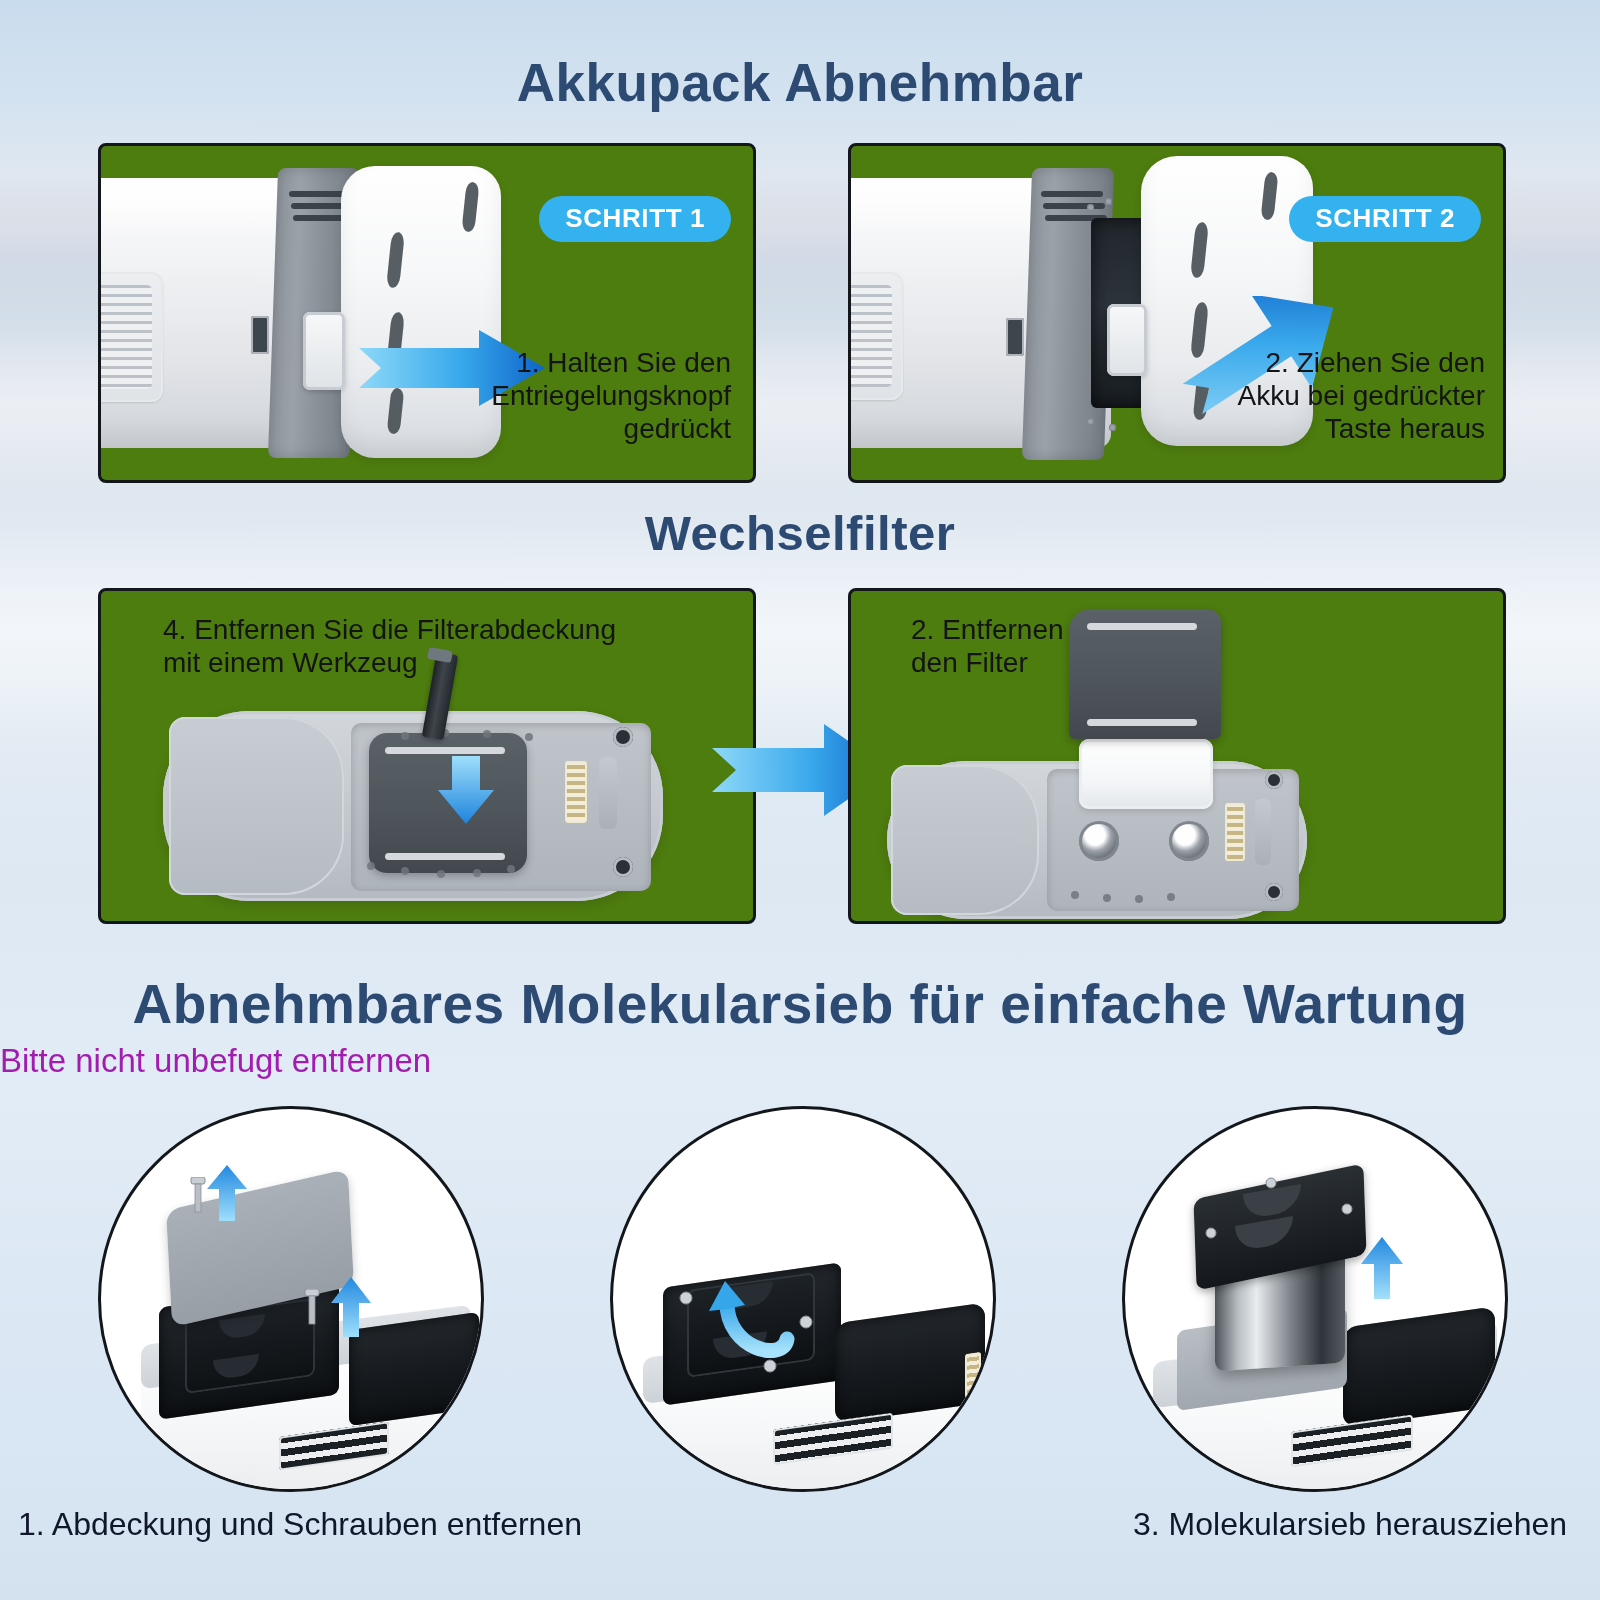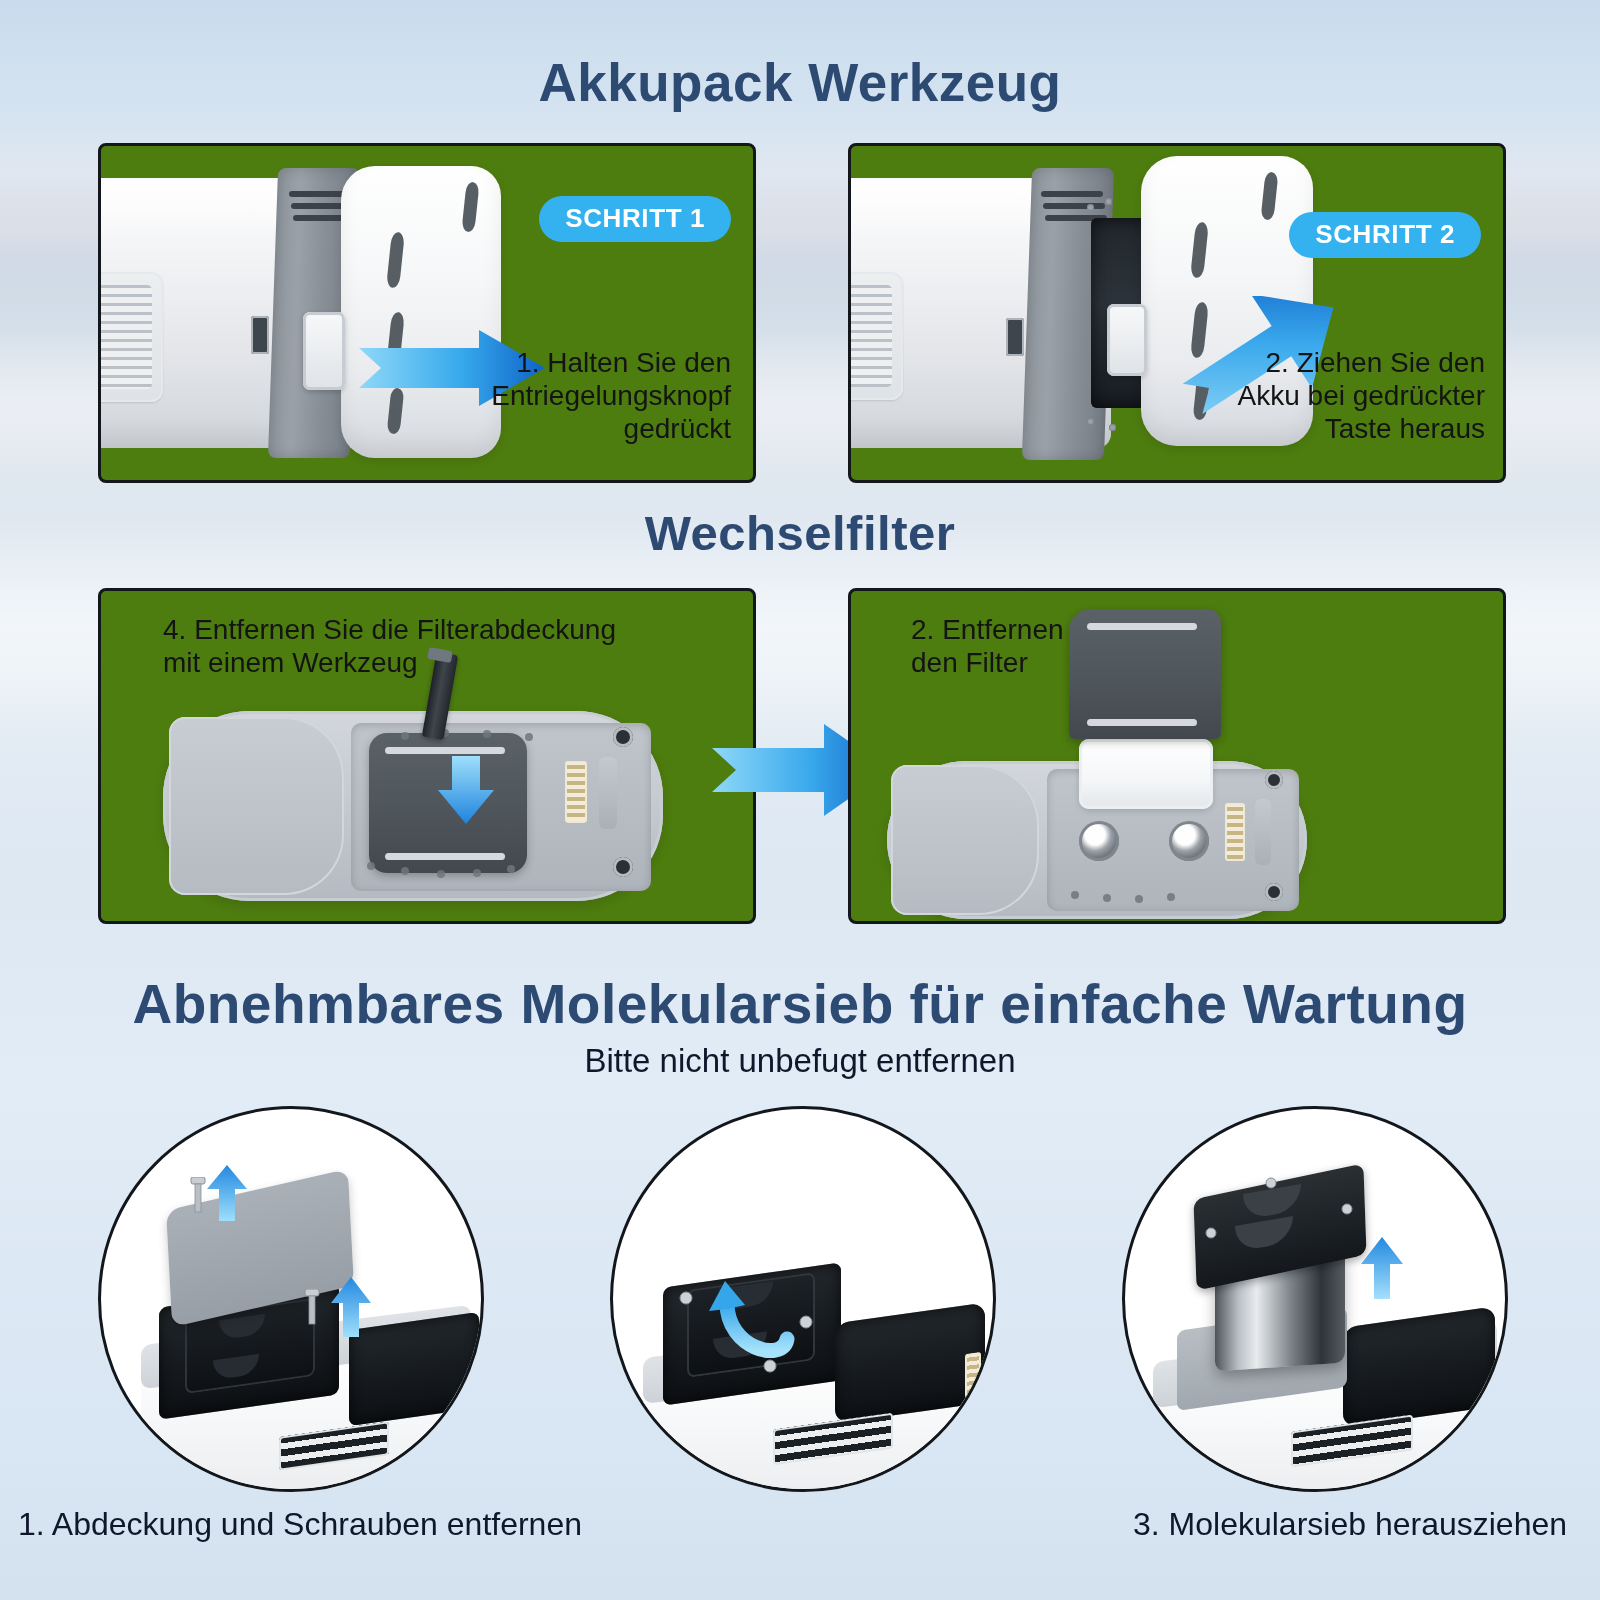--- a/index.html
+++ b/index.html
@@ -32,42 +32,42 @@
 
   
   h1.title{
     position:absolute;left:0;right:0;text-align:center;
     margin:0;color:#2d4a73;font-weight:700;letter-spacing:.5px;
   }
   .title-battery{top:52px;font-size:53px;}
   .title-filter{top:505px;font-size:49px;}
   .title-sieve{top:972px;font-size:55px;}
   .subtitle-sieve{
-    position:absolute;top:1042px;left:0;right:0;text-align:center;
-    font-size:33px;color:#0f172a;
+    position:absolute;top:1042px;left:0;right:0;text-align:left;
+    font-size:33px;color:#a21caf;
   }
 
   
   .card{
     position:absolute;background:#4d7c0f;border:3px solid #13171c;
     border-radius:8px;overflow:hidden;
   }
   .card.bat1{left:98px;top:143px;width:652px;height:334px;}
   .card.bat2{left:848px;top:143px;width:652px;height:334px;}
   .card.fil1{left:98px;top:588px;width:652px;height:330px;}
   .card.fil2{left:848px;top:588px;width:652px;height:330px;}
 
   
   .pill{
     position:absolute;background:#34b2ef;color:#fff;border-radius:26px;
     font-size:26px;font-weight:700;letter-spacing:.6px;
     padding:9px 26px 11px;line-height:1;
   }
   .pill.p1{right:22px;top:50px;}
-  .pill.p2{right:22px;top:66px;}
+  .pill.p2{right:22px;top:50px;}
 
   
   .itext{position:absolute;font-size:28px;line-height:1.18;color:#141414;white-space:pre-line;}
   .itext.t1{right:22px;top:200px;text-align:right;}
   .itext.t2{right:18px;top:200px;text-align:right;margin-left:45px;}
   .itext.t3{left:62px;top:22px;text-align:left;}
   .itext.t4{left:60px;top:22px;text-align:left;}
 
   
   .dev{position:absolute;}
@@ -213,21 +213,21 @@
 </style>
 </head>
 <body>
 
 <div class="page">
 
   <div class="cloudband cb1"></div>
   <div class="cloudband cb2"></div>
   <div class="cloudband cb3"></div>
 
-  <h1 class="title title-battery">Akkupack Werkzeug</h1>
+  <h1 class="title title-battery">Akkupack Abnehmbar</h1>
 
   <div class="card bat1">
 
     <div class="dev">
 
       <div class="body-main" style="left:-60px;top:32px;width:430px;height:270px;"></div>
       <div class="body-top-sheen" style="left:-58px;top:34px;width:420px;height:58px;"></div>
       <div class="vent-panel" style="left:-58px;top:126px;width:120px;height:130px;"></div>
       <div class="port" style="left:150px;top:170px;width:18px;height:38px;"></div>
 

